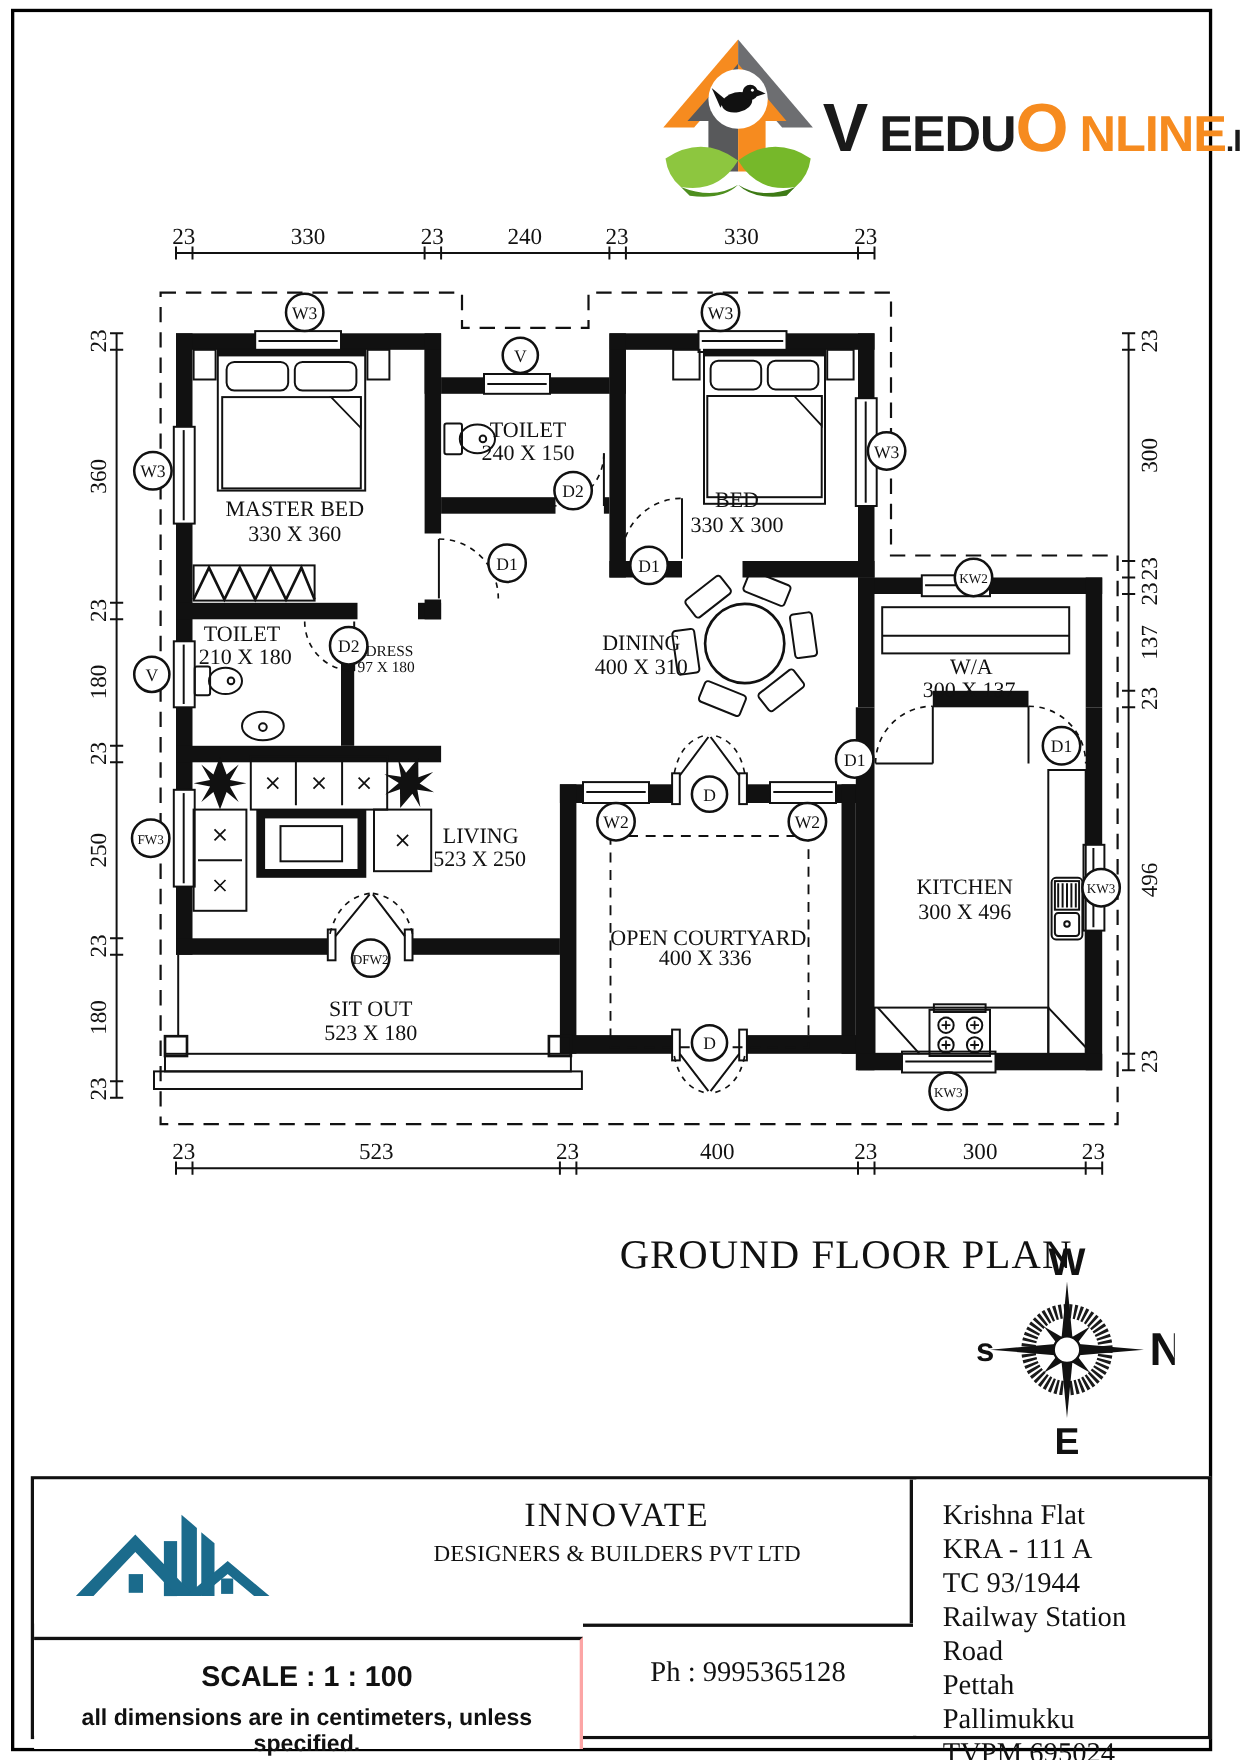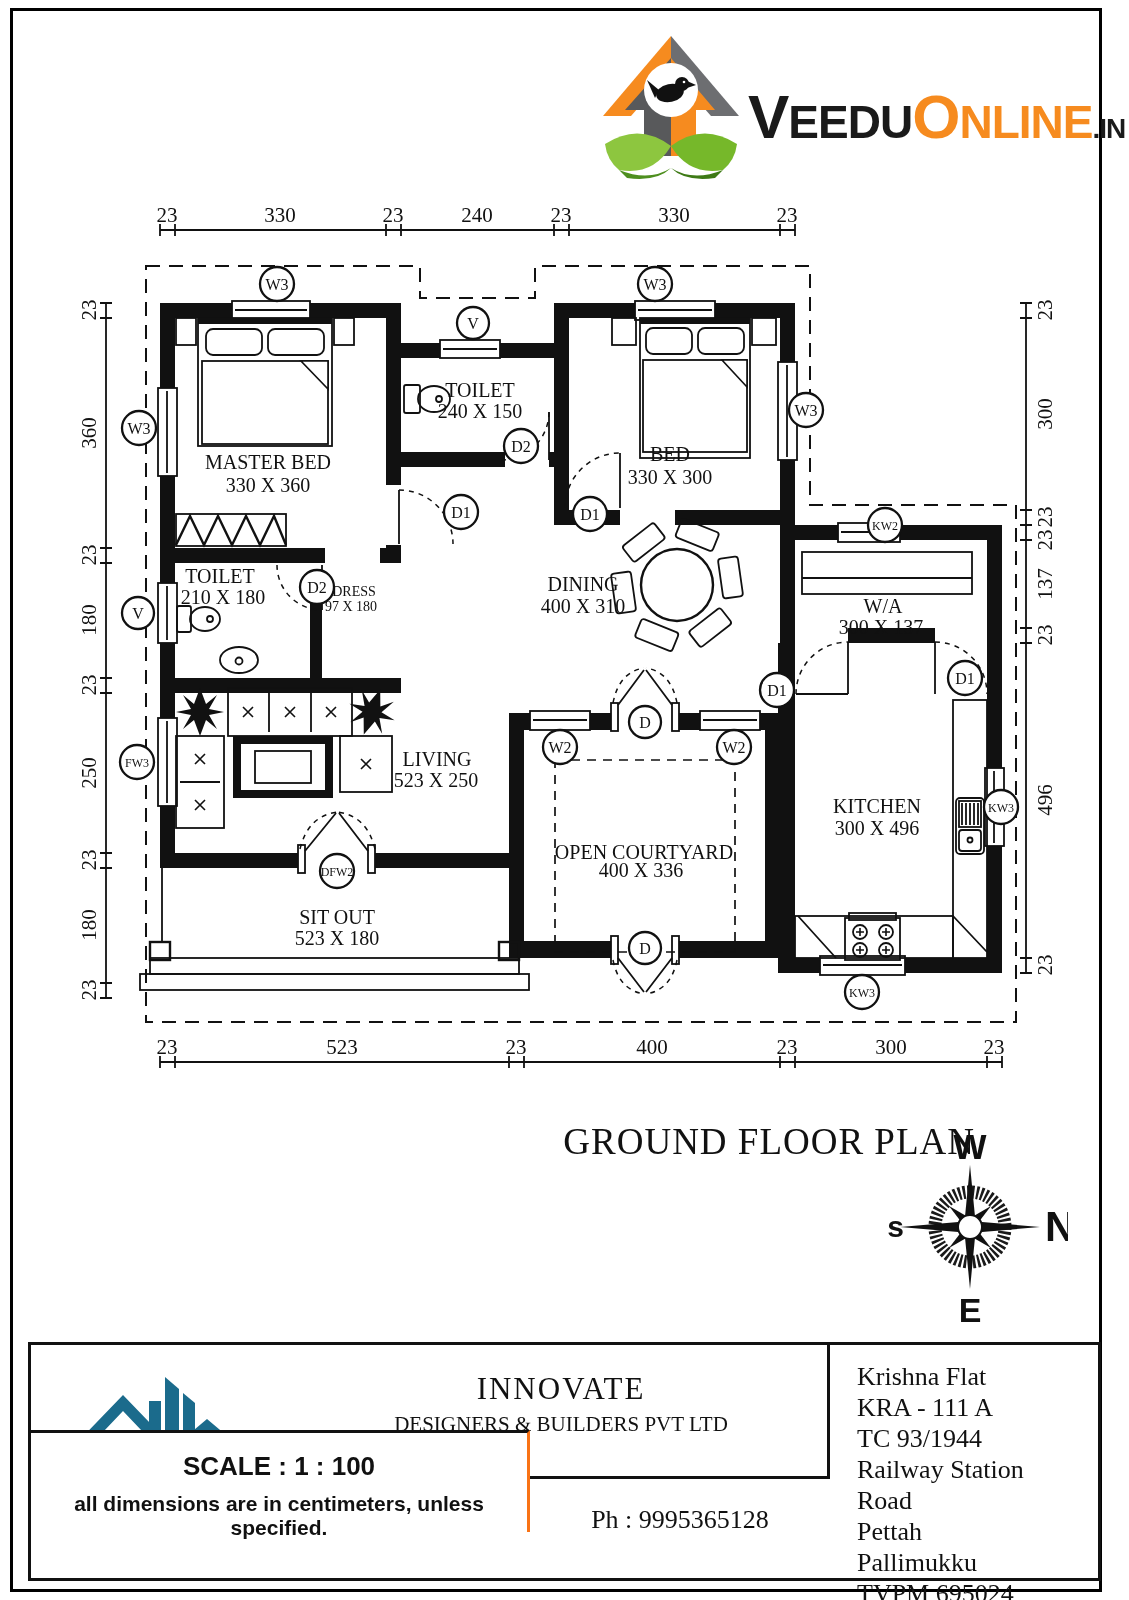--- a/index.html
+++ b/index.html
@@ -5,21 +5,21 @@
   html,body{margin:0;padding:0;}
   body{width:1129px;height:1600px;position:relative;background:#fff;overflow:hidden;
        font-family:"Liberation Serif",serif;color:#111;}
   .page-border{position:absolute;left:10px;top:8px;width:1086px;height:1578px;
        border:3px solid #000;pointer-events:none;}
   
   .brand{position:absolute;left:748px;top:86px;white-space:nowrap;
        font-family:"Liberation Sans",sans-serif;font-weight:bold;letter-spacing:-1px;}
   .brand span{display:inline-block;vertical-align:baseline;}
   .b-big{font-size:62px;line-height:62px;}
-  .b-sm{font-size:46px;line-height:46px;}
+  .b-sm{font-size:46px;line-height:46px;margin-left:11px;}
   .b-tiny{font-size:28px;line-height:28px;}
   .black{color:#1a1a1a;} .orange{color:#f68b1f;}
   
   .lbl{font-family:"Liberation Serif",serif;font-size:20px;fill:#111;text-anchor:middle;}
   .lbl-sm{font-family:"Liberation Serif",serif;font-size:14px;fill:#111;text-anchor:middle;}
   .dim{font-family:"Liberation Serif",serif;font-size:21px;fill:#111;text-anchor:middle;}
   .mkt{font-family:"Liberation Serif",serif;font-size:16px;fill:#111;text-anchor:middle;}
   .mkt4{font-family:"Liberation Serif",serif;font-size:12px;fill:#111;text-anchor:middle;}
   .wall{fill:#111;}
   .thin{fill:none;stroke:#111;stroke-width:1.8px;}
@@ -31,24 +31,24 @@
   .win{fill:#fff;stroke:#111;stroke-width:1.8px;}
   .xmk{fill:none;stroke:#111;stroke-width:1.6px;}
   
   .title-block{position:absolute;left:165px;top:1120px;width:810px;text-align:right;}
   .title-h{font-size:37px;letter-spacing:1px;}
   .title-a{font-size:30px;margin-top:9px;}
   
   .fcell{position:absolute;box-sizing:border-box;background:#fff;}
   .f-outer{left:28px;top:1342px;width:1073px;height:239px;border:3px solid #111;}
   .f-logo{left:31px;top:1345px;width:799px;height:131px;border-right:3px solid #111;}
-  .f-scale{left:31px;top:1430px;width:499px;height:102px;border-top:3px solid #111;border-right:3px solid #f97316;}
+  .f-scale{left:31px;top:1488px;width:499px;height:102px;border-top:3px solid #111;border-right:3px solid #fca5a5;}
   .f-phone{left:530px;top:1476px;width:300px;height:102px;border-top:3px solid #111;}
   .f-addr{left:833px;top:1345px;width:265px;height:233px;padding:16px 22px 0 24px;}
-  .f-company{position:absolute;left:270px;top:26px;width:520px;text-align:center;}
+  .f-company{position:absolute;left:270px;top:14px;width:520px;text-align:center;}
   .f-co1{font-size:31px;letter-spacing:2px;}
   .f-co2{font-size:21px;margin-top:5px;}
   .f-co3{font-size:25px;margin-top:4px;}
   .f-scale-in{text-align:center;font-family:"Liberation Sans",sans-serif;font-weight:bold;padding-top:18px;}
   .f-sc1{font-size:26px;}
   .f-sc2{font-size:21px;margin-top:10px;}
   .f-ph{text-align:center;font-size:26px;padding-top:20px;}
   .f-ph div{margin-top:6px;}
   .f-addr div{font-size:26px;line-height:31px;}
 </style>

